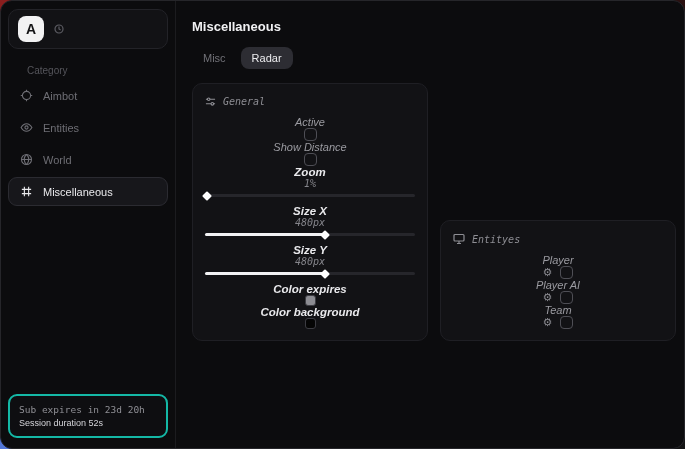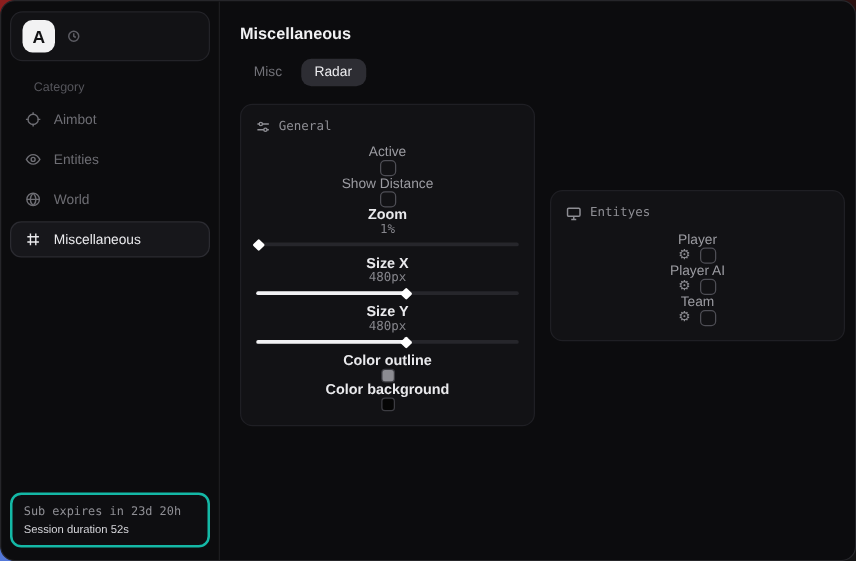--- a/index.html
+++ b/index.html
@@ -33,21 +33,21 @@
   .sub-line1 { font-family:"DejaVu Sans Mono",monospace; font-size:9.5px; color:#8f8f95; white-space:nowrap; }
   .sub-line2 { margin-top:3px; font-size:9px; color:#d5d5da; }
 
   
   .main { flex:1; padding:18px 14px 14px 16px; }
   .page-title { color:#f1f1f3; font-size:13px; font-weight:bold; }
   .tabs { display:flex; gap:4px; margin-top:13px; }
   .tab { padding:5px 11px; border-radius:8px; font-size:11px; color:#717177; cursor:pointer; }
   .tab.active { background:#2d2d33; color:#ececef; }
 
-  .panels { display:flex; gap:12px; margin-top:14px; align-items:center; }
+  .panels { display:flex; gap:12px; margin-top:14px; align-items:flex-end;font-style:italic; }
   .panel { width:236px; background:#121215; border:1px solid #1f1f24; border-radius:10px; padding:9px 12px 11px; }
   .panel-header { display:flex; align-items:center; gap:7px; color:#8e8e94; font-family:"DejaVu Sans Mono",monospace; font-size:10px; margin:3px 0 9px; }
 
   .row { display:flex; align-items:center; justify-content:space-between; min-height:22px;flex-direction:column; }
   .row.tight { min-height:20px; }
   .lbl-gray { color:#9b9ba1; font-size:11px; }
   .lbl-white { color:#e9e9ec; font-size:11.5px; font-weight:600; }
   .val { color:#85858b; font-family:"DejaVu Sans Mono",monospace; font-size:10px; }
 
   .checkbox { width:13px; height:13px; border:1.5px solid #4e4e55; border-radius:4px; background:transparent; cursor:pointer; }
@@ -184,21 +184,21 @@
           <div class="row">
             <span class="lbl-white">Size Y</span>
             <span class="val">480px</span>
           </div>
           <div class="slider">
             <span class="slider-fill" style="width: 57%;"></span>
             <span class="slider-thumb" style="left: 57%;"></span>
           </div>
 
           <div class="row tight">
-            <span class="lbl-white">Color outline</span>
+            <span class="lbl-white">Color expires</span>
             <span class="swatch" style="background: rgb(140, 140, 146);"></span>
           </div>
 
           <div class="row tight">
             <span class="lbl-white">Color background</span>
             <span class="swatch" style="background: rgb(5, 5, 5);"></span>
           </div>
         </div>
 
         <div class="panel">

